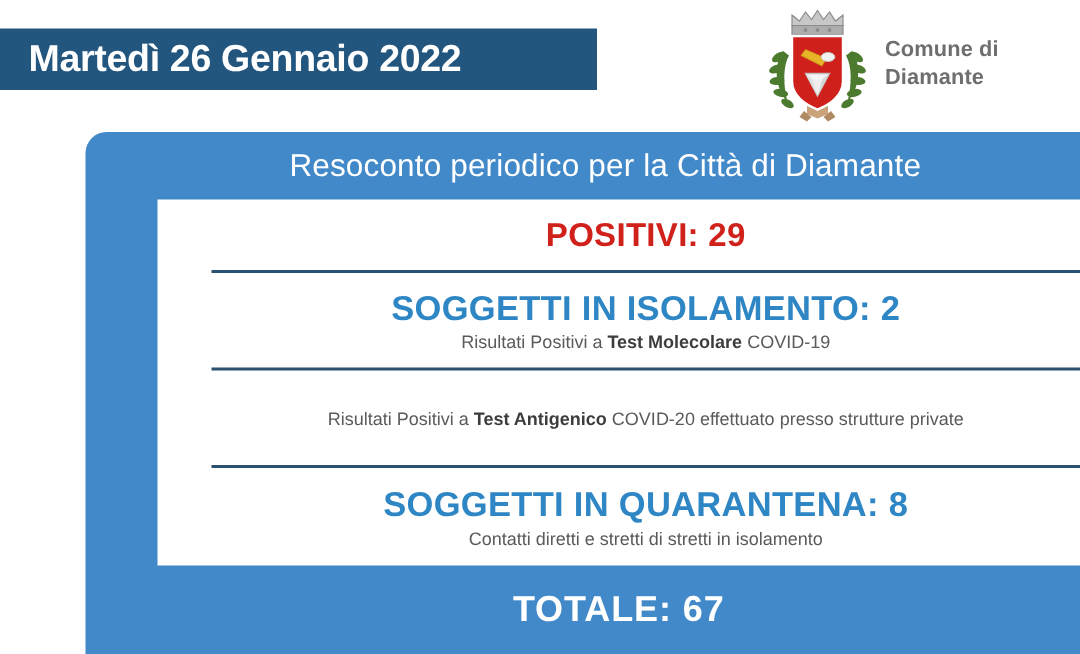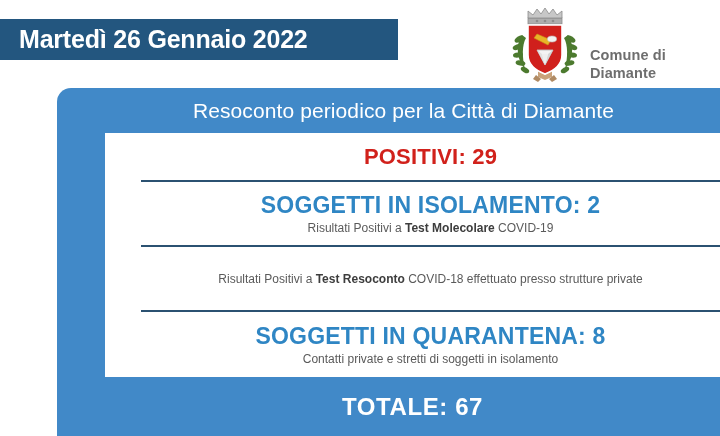--- a/index.html
+++ b/index.html
@@ -44,21 +44,21 @@
   }
 
   
   #logo-block {
     position: absolute;
     left: 508px;
     top: 3px;
     width: 212px;
     height: 80px;
     display: flex;
-    align-items: flex-end;
+    align-items: center;
   }
   #coat-of-arms {
     width: 74px;
     height: 78px;
     flex: 0 0 auto;
   }
   #logo-text {
     margin-left: 8px;
     color: #6E6E6E;
     font-size: 14.5px;
@@ -237,26 +237,26 @@
     <div class="stat-row first-row">
       <span class="stat-headline-red">POSITIVI: 29</span>
     </div>
 
     <div class="stat-row data-row">
       <span class="stat-headline-blue">SOGGETTI IN ISOLAMENTO: 2</span>
       <span class="stat-subtitle"><span>Risultati Positivi a </span><b>Test Molecolare</b><span> COVID-19</span></span>
     </div>
 
     <div class="stat-row data-row">
-      <span class="stat-subtitle"><span>Risultati Positivi a </span><b>Test Resoconto</b><span> COVID-18 effettuato presso strutture private</span></span>
+      <span class="stat-subtitle"><span>Risultati Positivi a </span><b>Test Antigenico</b><span> COVID-20 effettuato presso strutture private</span></span>
     </div>
 
     <div class="stat-row data-row last-row">
       <span class="stat-headline-blue">SOGGETTI IN QUARANTENA: 8</span>
-      <span class="stat-subtitle"><span>Contatti private e stretti di soggetti in isolamento</span><b></b><span></span></span>
+      <span class="stat-subtitle"><span>Contatti diretti e stretti di stretti in isolamento</span><b></b><span></span></span>
     </div>
 
   </div>
 
   <div id="total-band">
     <span id="total-text">TOTALE:  67</span>
   </div>
 
 </div>
 

